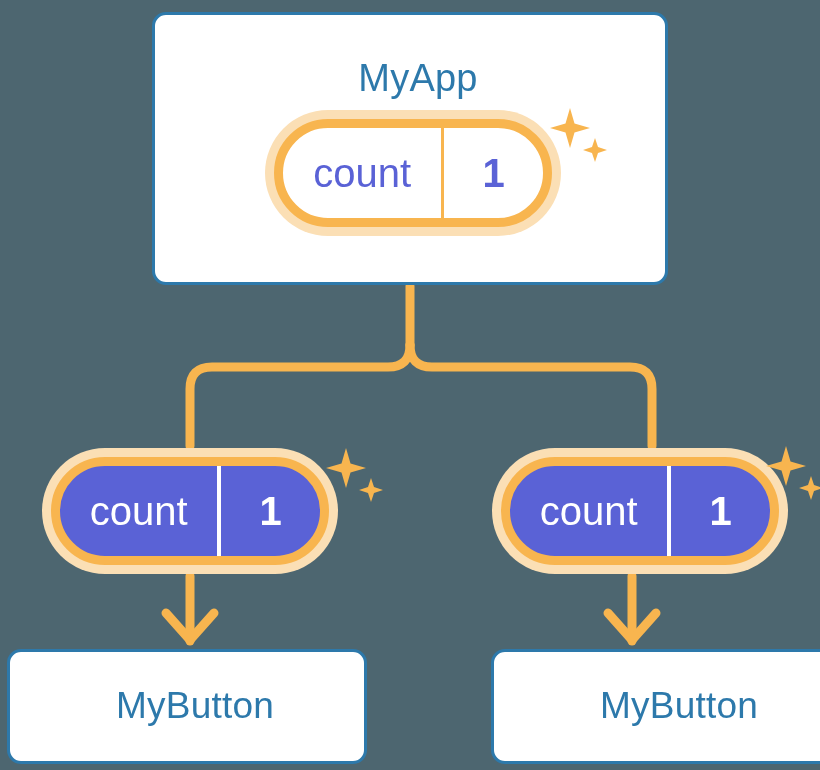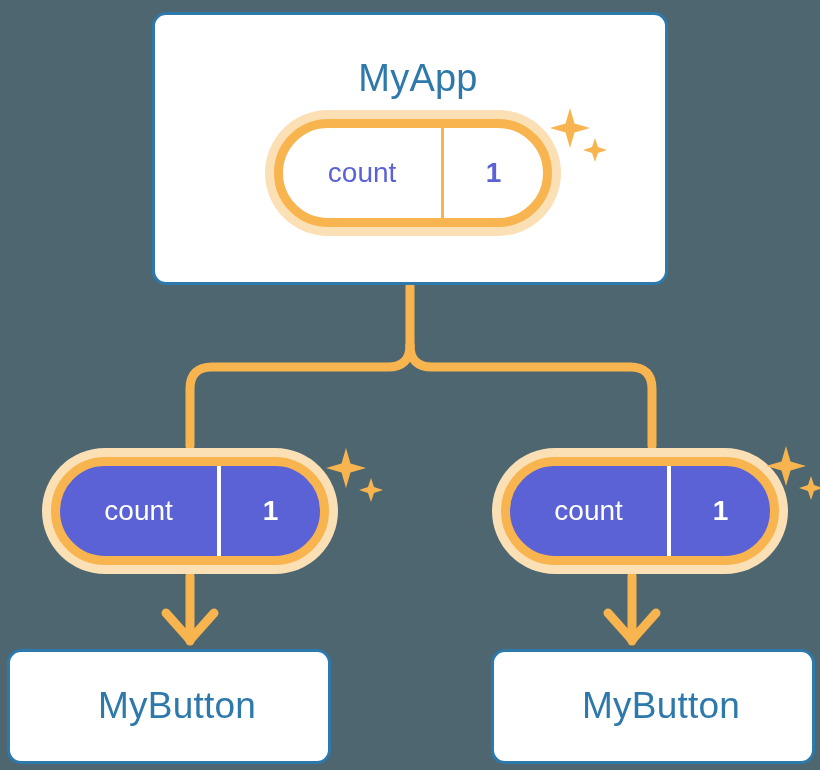--- a/index.html
+++ b/index.html
@@ -52,21 +52,21 @@
   #app-card {
     left: 152px;
     top: 12px;
     width: 516px;
     height: 273px;
     border-radius: 14px;
   }
   #app-card .card-title { top: 42px; }
 
   .btn-card {
-    width: 324px;
+    width: 360px;
     height: 115px;
     top: 649px;
     border-radius: 14px;
   }
   #btn-card-left  { left: 7px; }
   #btn-card-right { left: 491px; }
   .btn-card .card-title { top: 33px; font-size: 37px; }
 
   
   .pill-wrap {
@@ -84,21 +84,21 @@
     border-radius: 999px;
     box-sizing: border-box;
     display: flex;
     align-items: stretch;
     overflow: hidden;
   }
   .pill-key, .pill-val {
     display: flex;
     align-items: center;
     justify-content: center;
-    font-size: 28px;
+    font-size: 40px;
     line-height: 1;
     box-sizing: border-box;
   }
   .pill-key { flex: 0 0 62%; }
   .pill-val { flex: 1 1 auto; font-weight: 700; }
 
   
   .pill-light .pill        { background: #ffffff; }
   .pill-light .pill-key    { color: #5a62d6; border-right: 3px solid #f8b54f; }
   .pill-light .pill-val    { color: #5a62d6; }

